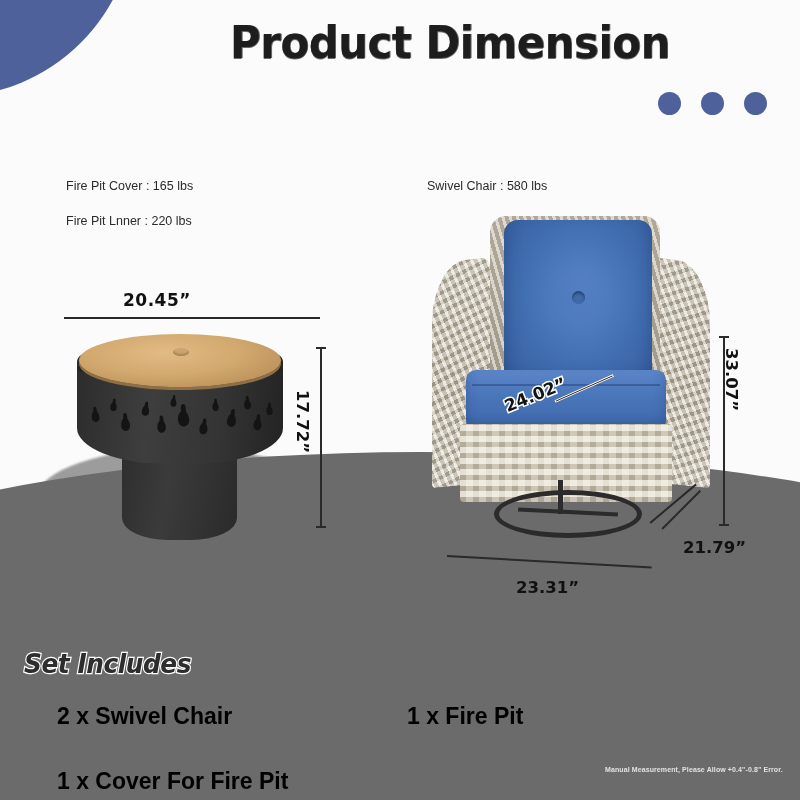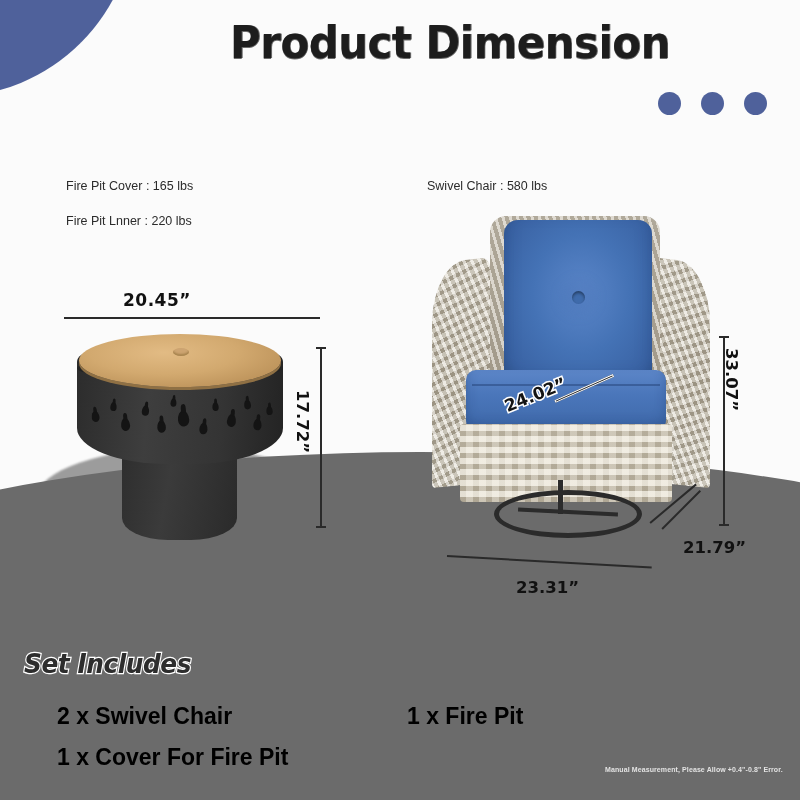--- a/index.html
+++ b/index.html
@@ -227,21 +227,21 @@
     transform:scaleX(0.92); transform-origin:left top;
     -webkit-text-stroke:2.5px #ffffff;
     paint-order:stroke fill;
     white-space:nowrap;
   }
   .set-item {
     position:absolute;
     font-size:23px; font-weight:bold; color:#000000; white-space:nowrap;
   }
   .item-0 { left:57px; top:703px; }
-  .item-1 { left:57px; top:744px; }
+  .item-1 { left:57px; top:768px; }
   .item-2 { left:387px; top:703px;margin-left:20px; }
 
   .fineprint {
     position:absolute; left:605px; top:766px;
     font-size:7px; font-weight:bold; color:#e3e3e3;
     white-space:nowrap; letter-spacing:0.1px;
   }
 </style>
 </head>
 <body>

